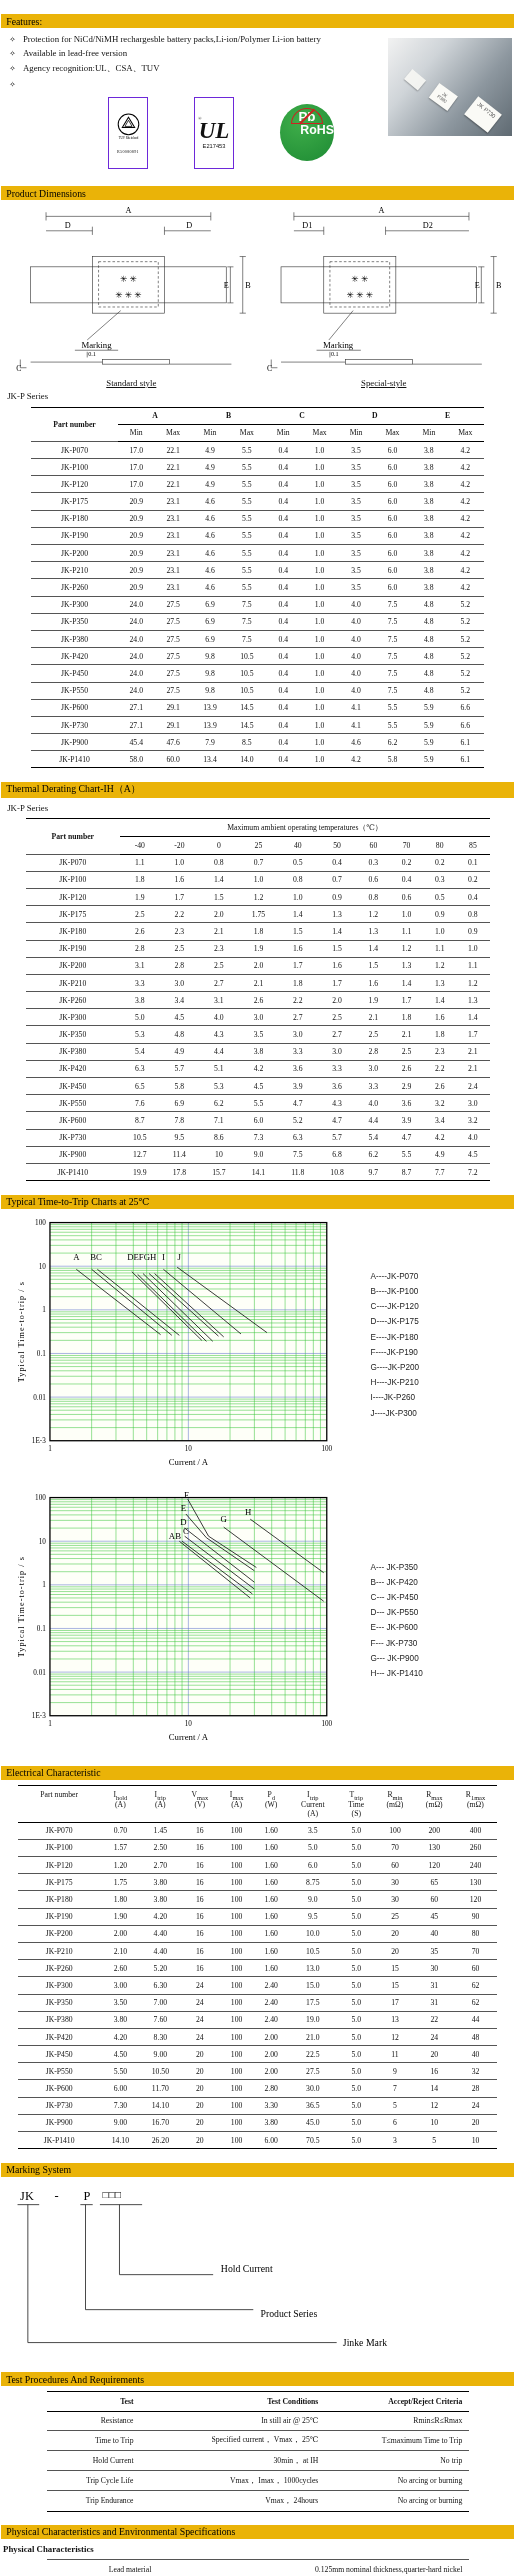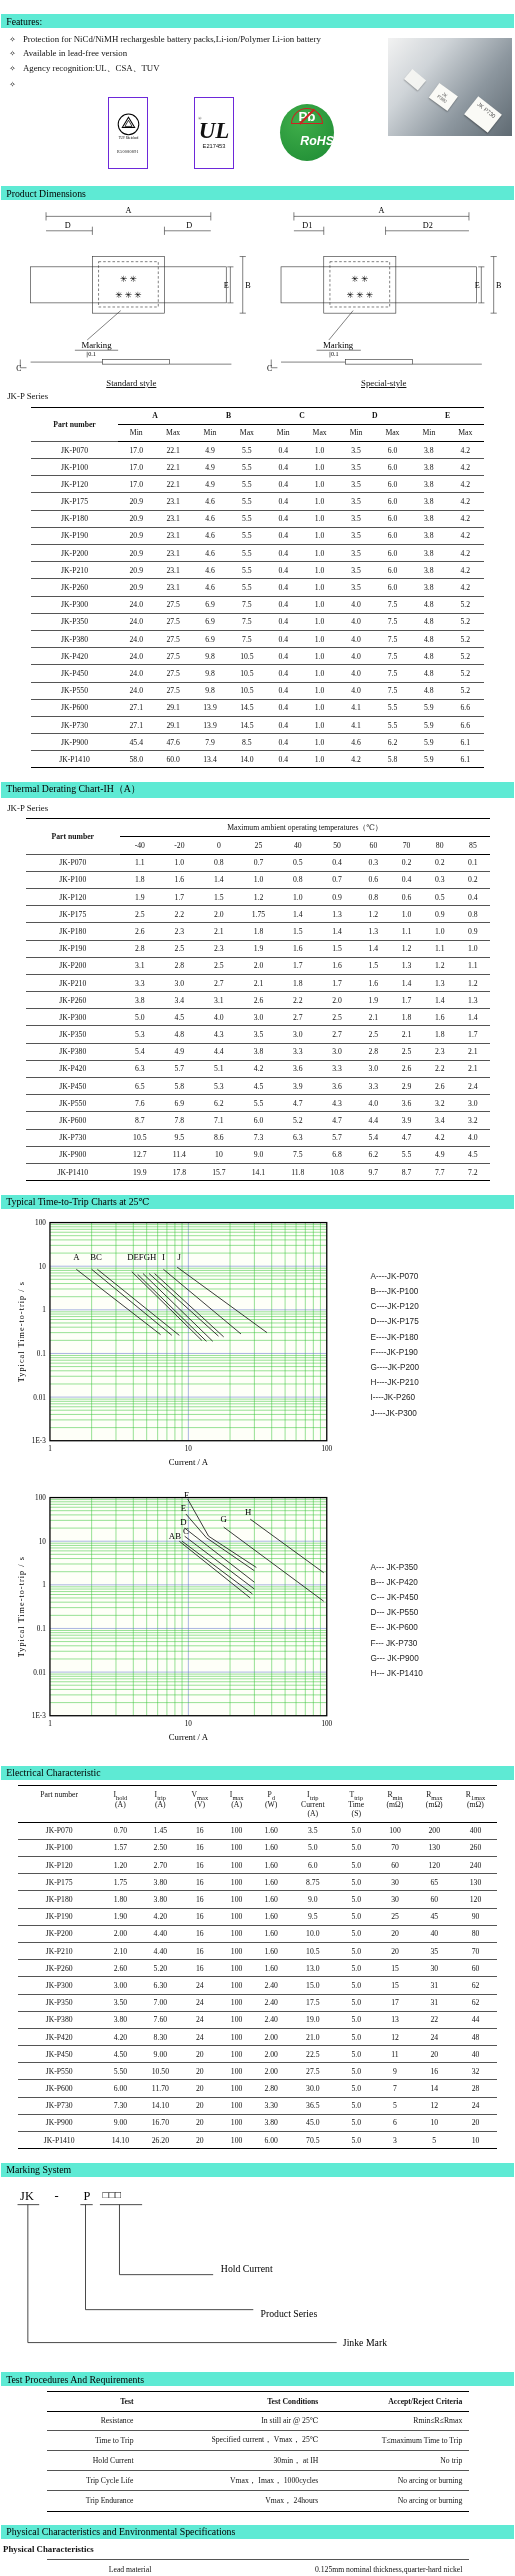--- a/index.html
+++ b/index.html
@@ -3,21 +3,21 @@
 <meta charset="utf-8">
 <style>
   * { box-sizing: border-box; }
   body {
     margin: 0; background: #ffffff; color: #111;
     font-family: "Liberation Serif", "DejaVu Serif", serif;
     width: 515px; font-size: 7.7px;
   }
   .page { width: 515px; padding: 2.1px 0 20.6px 0; }
   .secbar {
-    background: #5eead4; color: #000; font-size: 9.8px;
+    background: #eab308; color: #000; font-size: 9.8px;
     padding: 1.5px 5.2px; margin: 13.4px 1px 5.2px 1px;
   }
   .secbar.first { margin-top: 12.4px; }
   
   .features-wrap { position: relative; min-height: 139px; }
   .feature-list { margin: 3.1px 0 0 9.3px; }
   .feature-item { font-size: 8.8px; margin: 4.6px 0; }
   .feature-item .diam { margin-right: 7.2px; font-size: 7.7px; }
   .photo {
     position: absolute; right: 3.1px; top: 4.1px; width: 124px; height: 98px;
@@ -43,21 +43,21 @@
   .pb-circle { width: 54px; height: 57px; border-radius: 50%;
     background: radial-gradient(circle at 38% 32%, #3fae4a, #1d8a33); position: relative;
     display: flex; flex-direction: column; align-items: flex-end; justify-content: flex-end; }
   .pb-top { position: absolute; top: 4.1px; left: 50%; transform: translateX(-50%);
     width: 32px; height: 16px; border: 1.5px solid #cc2222; border-bottom: 1.5px solid #cc2222;
     border-radius: 32px 32px 0 0; color: #fff; font-size: 13.4px; font-weight: bold;
     text-align: center; line-height: 15.5px; font-family: "Liberation Sans", sans-serif; }
   .pb-slash { position: absolute; top: 2.1px; left: 50%; width: 1.5px; height: 20.6px;
     background: #cc2222; transform: translateX(-50%) rotate(45deg); transform-origin: center; }
   .rohs { color: #fff; font-family: "Liberation Sans", sans-serif; font-weight: bold;
-    font-size: 12.4px; margin-bottom: 13px; font-style: italic; }
+    font-size: 12.4px; margin-bottom: 24px; }
   
   .diagrams { display: flex; justify-content: space-between; padding: 0 10.3px; }
   .diagram-block { text-align: center; }
   .diagram-caption { font-size: 8.8px; margin-top: 1px; text-decoration: underline; }
   .unit-line, .series-line { font-size: 8.8px; margin: 3.1px 0 1px 7.2px; }
   
   table { border-collapse: collapse; margin: 5.2px auto; text-align: center;
     font-size: 7.7px; }
   .rule-table { border-top: 1.5px solid #000; border-bottom: 1.5px solid #000; }
   .rule-table th, .rule-table td { padding: 3.6px 5.2px; }

